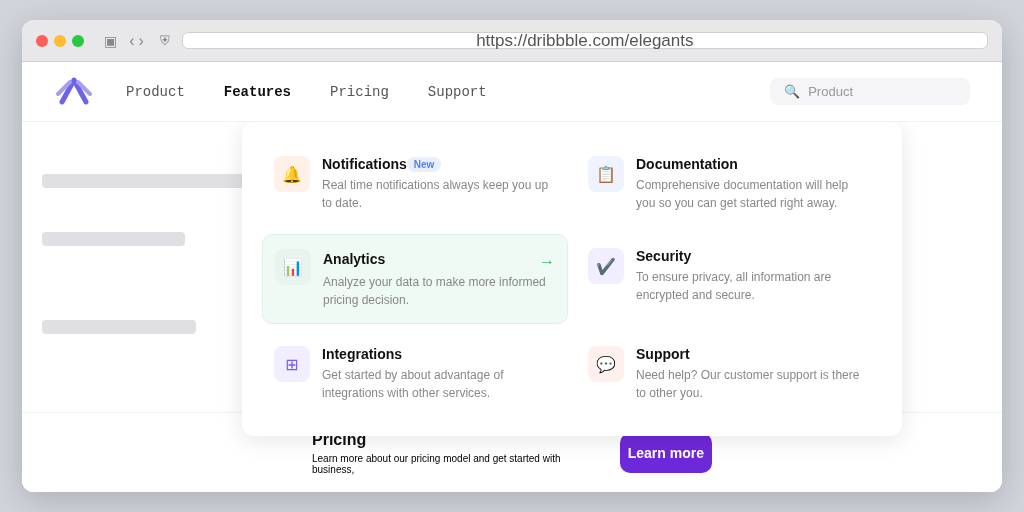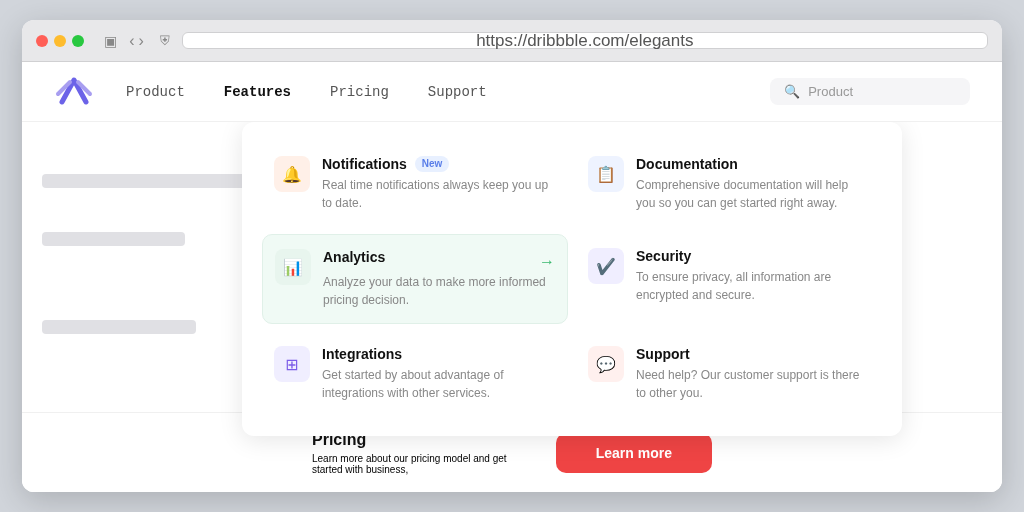--- a/index.html
+++ b/index.html
@@ -201,21 +201,21 @@
     .icon-docs { background: #eef3ff; color: #5a7ee8; }
     .icon-security { background: #f0eeff; color: #7c5ce8; }
     .icon-support { background: #fff0ee; color: #e87060; }
 
     .menu-text { flex: 1; }
     .menu-title {
       font-size: 14px;
       font-weight: 600;
       color: #111;
       display: flex;
-      gap: 8px;
+      align-items: center;
       margin-bottom: 4px;
     }
     .menu-desc {
       font-size: 12px;
       color: #888;
       line-height: 1.5;
     }
     .badge-new {
       background: #e8f0ff;
       color: #5a7ee8;
@@ -251,25 +251,25 @@
       font-size: 16px;
       font-weight: 700;
       color: #111;
       margin-bottom: 4px;
     }
     .pricing-desc {
       font-size: 10px;
       color: #000000;
     }
     .learn-more-btn {
-      background: #ef4444;
+      background: #6d28d9;
       color: white;
       border: none;
       border-radius: 10px;
-      padding: 12px 40px;
+      padding: 12px 8px;
       font-size: 14px;
       font-weight: 600;
       cursor: pointer;
       white-space: nowrap;
     }
   </style>
 </head>
 <body>
 
 <div class="browser-window">

